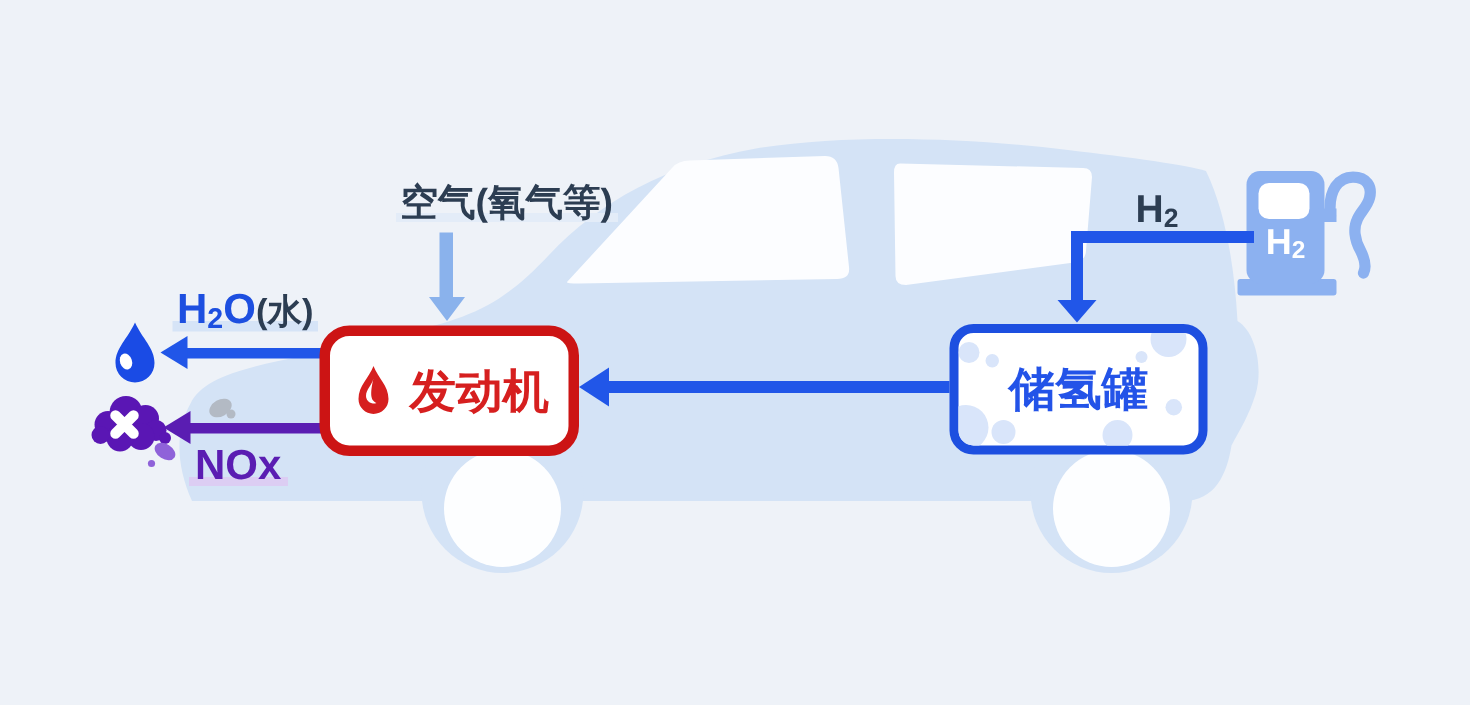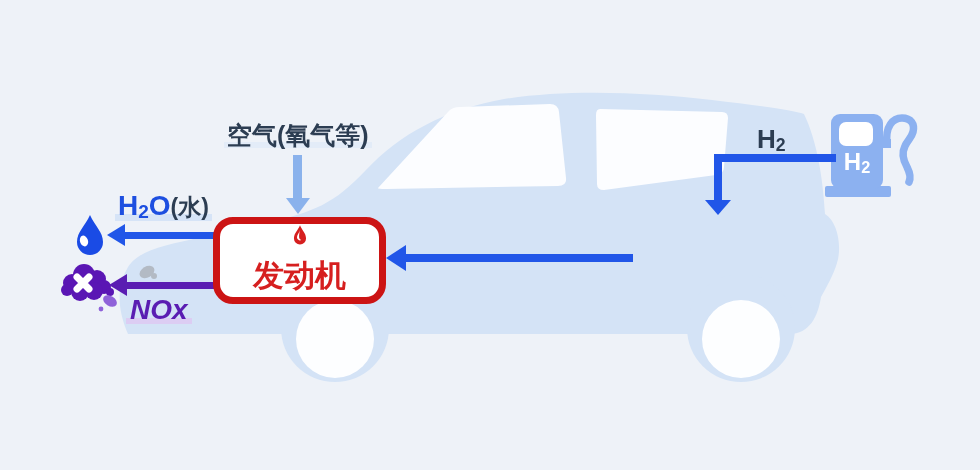--- a/index.html
+++ b/index.html
@@ -5,26 +5,26 @@
   html,body{margin:0;padding:0;background:#eef2f8;}
   body{font-family:"Liberation Sans","DejaVu Sans",sans-serif;}
   #stage{position:relative;width:980px;height:470px;background:#eef2f8;overflow:hidden;}
   #stage svg{position:absolute;display:block;}
   .abs{position:absolute;}
   .lbl{font-weight:bold;white-space:nowrap;line-height:1;}
   .navy{color:#2c3d52;}
   .blue{color:#1d4fe0;}
   .purple{color:#5a1db2;}
   sub{font-size:0.68em;line-height:0;vertical-align:-0.18em;font-weight:bold;}
-  .hl-air{background:linear-gradient(180deg,rgba(255,255,255,0) 76%,#e3ecf8 76%);padding:0 3px;}
+  .hl-air{background:linear-gradient(180deg,rgba(255,255,255,0) 76%,#e3ecf8 76%);padding:0 3px;margin-left:40px;}
   .hl-blue{background:linear-gradient(180deg,rgba(255,255,255,0) 78%,#d6e4f7 78%);padding:0 3px;margin-top:36px;}
   .hl-purple{background:linear-gradient(180deg,rgba(255,255,255,0) 78%,#dccdf3 78%);padding:0 4px;}
   
   .node{position:absolute;background:#ffffff;display:flex;align-items:center;justify-content:center;box-sizing:border-box;}
-  #engine-box{left:213px;top:217px;width:173px;height:87px;border:7px solid #cc1414;border-radius:20px;gap:8px;flex-direction:column;}
+  #engine-box{left:213px;top:217px;width:173px;height:87px;border:7px solid #cc1414;border-radius:20px;gap:8px;}
   #engine-box .txt{color:#d61f1f;font-size:31px;font-weight:bold;}
   #tank-box{left:633px;top:216px;width:172px;height:87px;border:6px solid #1d4fe0;border-radius:16px;overflow:hidden;}
   #tank-box .txt{color:#2353e8;font-size:31px;font-weight:bold;position:relative;z-index:2;}
   .bubble{position:absolute;background:#d9e5fa;border-radius:50%;z-index:1;}
   
   .shaft{position:absolute;background:#2156e8;}
   .head{position:absolute;width:0;height:0;}
 </style>
 </head>
 <body>
@@ -77,28 +77,39 @@
   </div>
 
   <div class="node" id="engine-box">
     <svg width="32" height="38" viewBox="0 0 32 38" style="position:static;">
       <path fill="#d61f1f" d="M16,2 C13,10 6,15 6,24 a10,10 0 0 0 20,0 C26,15 19,10 16,2 Z"></path>
       <path fill="#ffffff" d="M16,10 C15,15 11,17.5 11,22 a5,5 0 0 0 7,4.6 C14,25 13.5,21 16,10 Z"></path>
     </svg>
     <span class="txt">发动机</span>
   </div>
 
+  <div class="node" id="tank-box">
+    <div class="bubble" style="left:0px;top:6px;width:14px;height:14px;"></div>
+    <div class="bubble" style="left:18px;top:14px;width:9px;height:9px;"></div>
+    <div class="bubble" style="left:128px;top:-8px;width:24px;height:24px;"></div>
+    <div class="bubble" style="left:118px;top:12px;width:8px;height:8px;"></div>
+    <div class="bubble" style="left:-10px;top:48px;width:30px;height:30px;"></div>
+    <div class="bubble" style="left:22px;top:58px;width:16px;height:16px;"></div>
+    <div class="bubble" style="left:96px;top:58px;width:20px;height:20px;"></div>
+    <div class="bubble" style="left:138px;top:44px;width:11px;height:11px;"></div>
+    <span class="txt">储氢罐</span>
+  </div>
 
   <span class="abs lbl navy hl-air" style="left:224px;top:123px;font-size:25px;">空气(氧气等)</span>
 
   <span class="abs lbl" style="left:115px;top:192px;font-size:28px;">
     <span class="hl-blue"><span class="blue">H</span><sub class="blue">2</sub><span class="blue">O</span><span class="navy" style="font-size:23px;">(水)</span></span>
   </span>
 
-  <span class="abs lbl purple hl-purple" style="left:126px;top:296px;font-size:28px;font-style:italic;">NOx</span>
+  <span class="abs lbl purple hl-purple" style="left:126px;top:296px;font-size:28px;">NOx</span>
 
   <span class="abs lbl navy" style="left:757px;top:126px;font-size:26px;"><span>H</span><sub>2</sub></span>
 
   <svg width="40" height="44" viewBox="0 0 40 44" style="left:70px;top:213px;">
     <path fill="#1a4be5" d="M20,2 C15,13 7,19 7,29 a13,13 0 0 0 26,0 C33,19 25,13 20,2 Z"></path>
     <ellipse cx="14" cy="28" rx="4" ry="5.5" fill="#ffffff" transform="rotate(-18 14 28)"></ellipse>
   </svg>
 
   <svg width="70" height="58" viewBox="0 0 70 58" style="left:56px;top:256px;">
     <g fill="#5a16b4">

